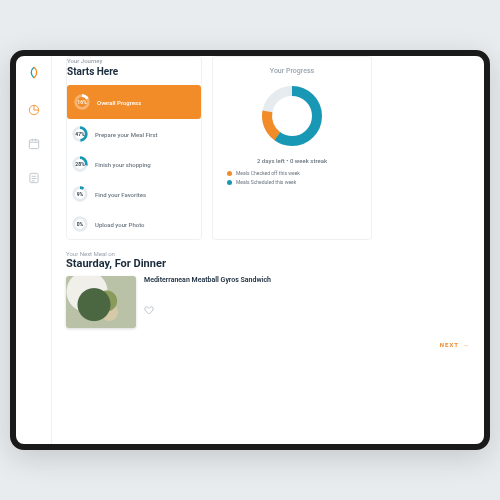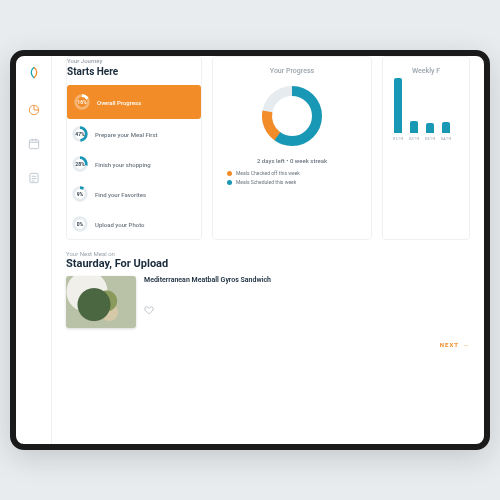--- a/index.html
+++ b/index.html
@@ -240,47 +240,26 @@
                 <span class="dot orange"></span>
                 <span>Meals Checked off this week</span>
               </div>
           <div class="legend-row">
                 <span class="dot teal"></span>
                 <span>Meals Scheduled this week</span>
               </div>
         </div>
       </div>
 
-      <div class="card weekly-card">
-        <div class="card-title">Weekly F</div>
-        <div class="bars">
-          <div class="bar-col">
-                <div class="bar" style="height:55px"></div>
-                <div class="bar-label">01/19</div>
-              </div>
-          <div class="bar-col">
-                <div class="bar" style="height:12px"></div>
-                <div class="bar-label">02/19</div>
-              </div>
-          <div class="bar-col">
-                <div class="bar" style="height:10px"></div>
-                <div class="bar-label">03/19</div>
-              </div>
-          <div class="bar-col">
-                <div class="bar" style="height:11px"></div>
-                <div class="bar-label">04/19</div>
-              </div>
-        </div>
-      </div>
     </div>
 
     <div class="row2">
       <div class="next-meal">
         <div class="nm-kicker">Your Next Meal on</div>
-        <div class="nm-title">Staurday, For Upload</div>
+        <div class="nm-title">Staurday, For Dinner</div>
         <div class="meal-row">
           <div class="meal-img"></div>
           <div class="meal-info">
             <div class="meal-name">Mediterranean Meatball Gyros Sandwich</div>
             <svg class="heart" viewBox="0 0 24 24">
                   <path d="M12 21s-7-4.5-9.5-9C.5 7 4 3 8 5c2 1 4 3 4 3s2-2 4-3c4-2 7.5 2 5.5 7C19 16.5 12 21 12 21z"></path>
                 </svg>
             <div class="next-link">
               <span>NEXT</span>
               <span>→</span>

